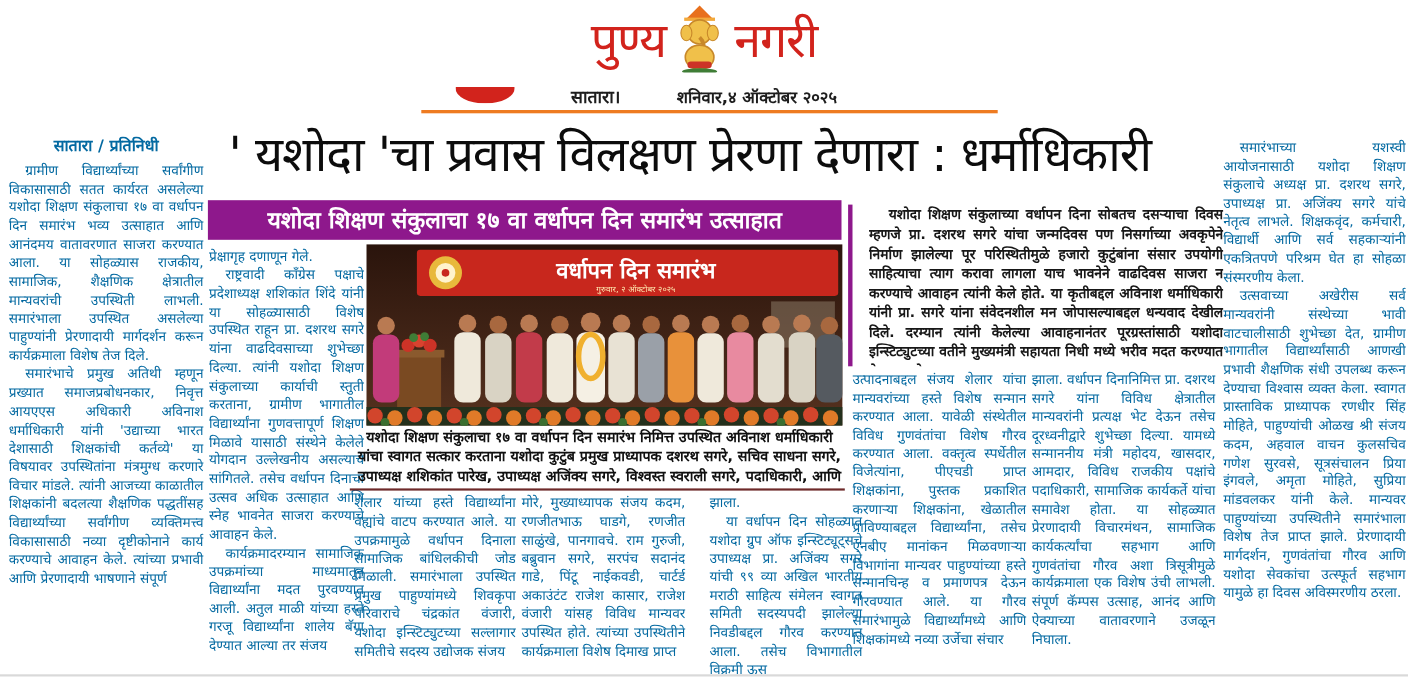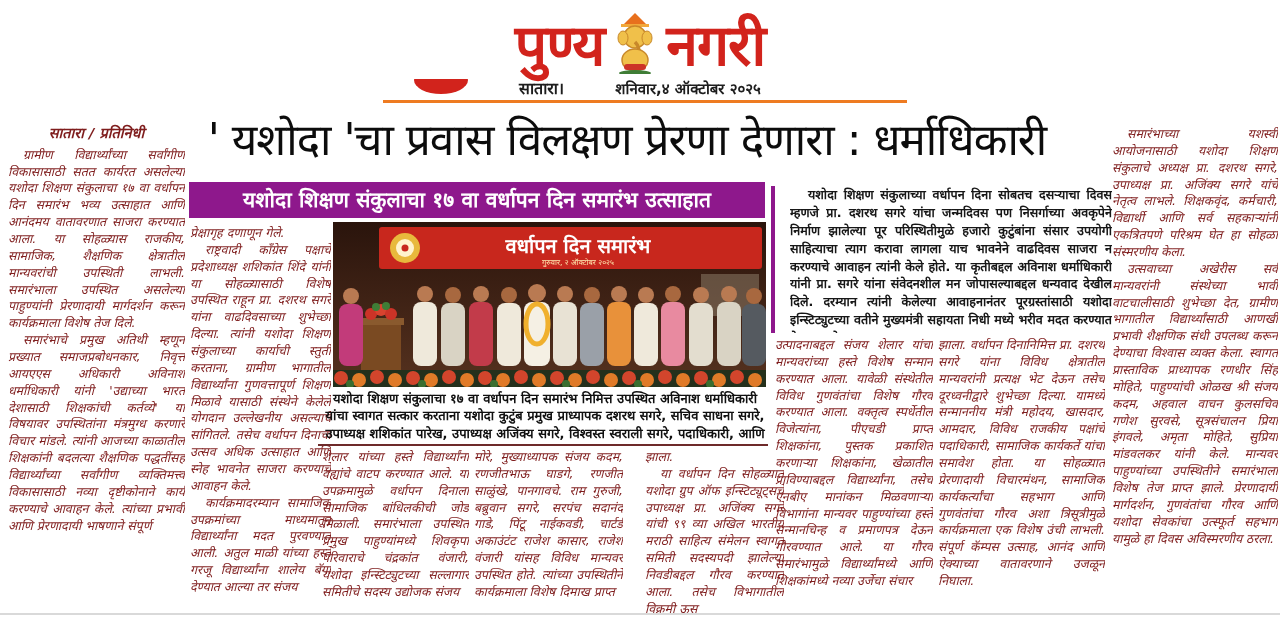--- a/index.html
+++ b/index.html
@@ -12,21 +12,21 @@
     overflow: hidden;
     font-family: "DejaVu Sans", "Liberation Sans", sans-serif;
     color: #151515;
   }
   
   .masthead {
     position: absolute; top: 4px; left: 0; width: 100%;
     text-align: center; white-space: nowrap;
   }
   .masthead .word {
-    font-size: 57px; font-weight: 700; color: #d2231c;
+    font-size: 44px; font-weight: 400; color: #d2231c;
     vertical-align: middle; letter-spacing: -1px;
   }
   .ganesha { display: inline-block; vertical-align: middle; margin: 0 6px; }
   .crescent {
     position: absolute; left: 414px; top: 66px; width: 54px; height: 28px;
     border-bottom: 15px solid #d2231c; border-radius: 50%;
   }
   .edition-row {
     position: absolute; top: 77px; left: 0; width: 100%;
     text-align: center; font-weight: 700; font-size: 15px; color: #1d1d1d;
@@ -43,21 +43,21 @@
     white-space: nowrap; letter-spacing: -1px;
   }
   .subhead {
     position: absolute; left: 189px; top: 182px; width: 576px; height: 36px;
     background: #8e188c; color: #ffffff; text-align: center;
     font-size: 21px; font-weight: 700; line-height: 36px; white-space: nowrap;
   }
   
   .col {
     position: absolute; font-size: 12.4px; line-height: 1.36;
-    text-align: justify; overflow: hidden; color: #7f1d1d; font-style: italic;
+    text-align: justify; overflow: hidden; color: #0369a1;
   }
   .col p { text-indent: 15px; }
   .col p.cont { text-indent: 0; }
   .dateline { font-weight: 700; font-size: 14.5px; text-align: center; margin-bottom: 3px; }
   .col1 { left: 8px;    top: 124px; width: 177px; height: 490px; }
   .col2 { left: 190px;  top: 225px; width: 141px; height: 391px; }
   .col3 { left: 322px;  top: 449px; width: 147px; height: 166px; }
   .col4 { left: 474px;  top: 449px; width: 149px; height: 166px; }
   .col5 { left: 628px;  top: 449px; width: 139px; height: 166px; margin-left: 17px; }
   .col6 { left: 775px;  top: 337px; width: 158px; height: 278px; }

